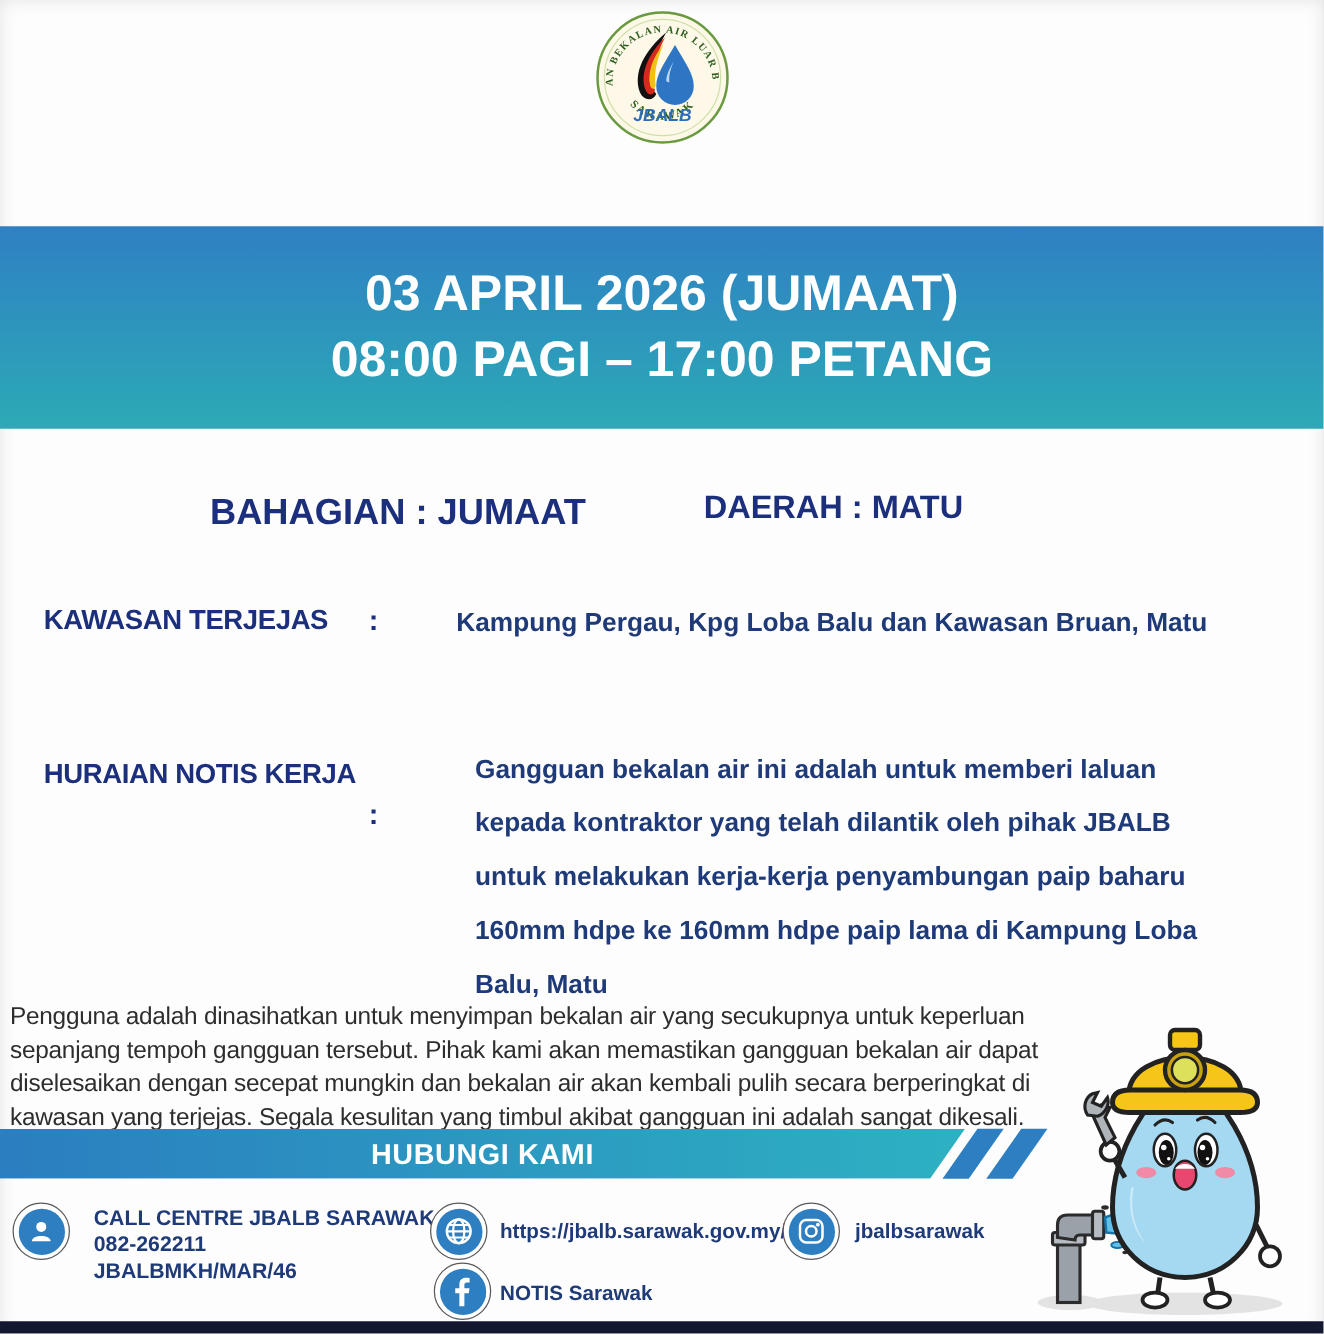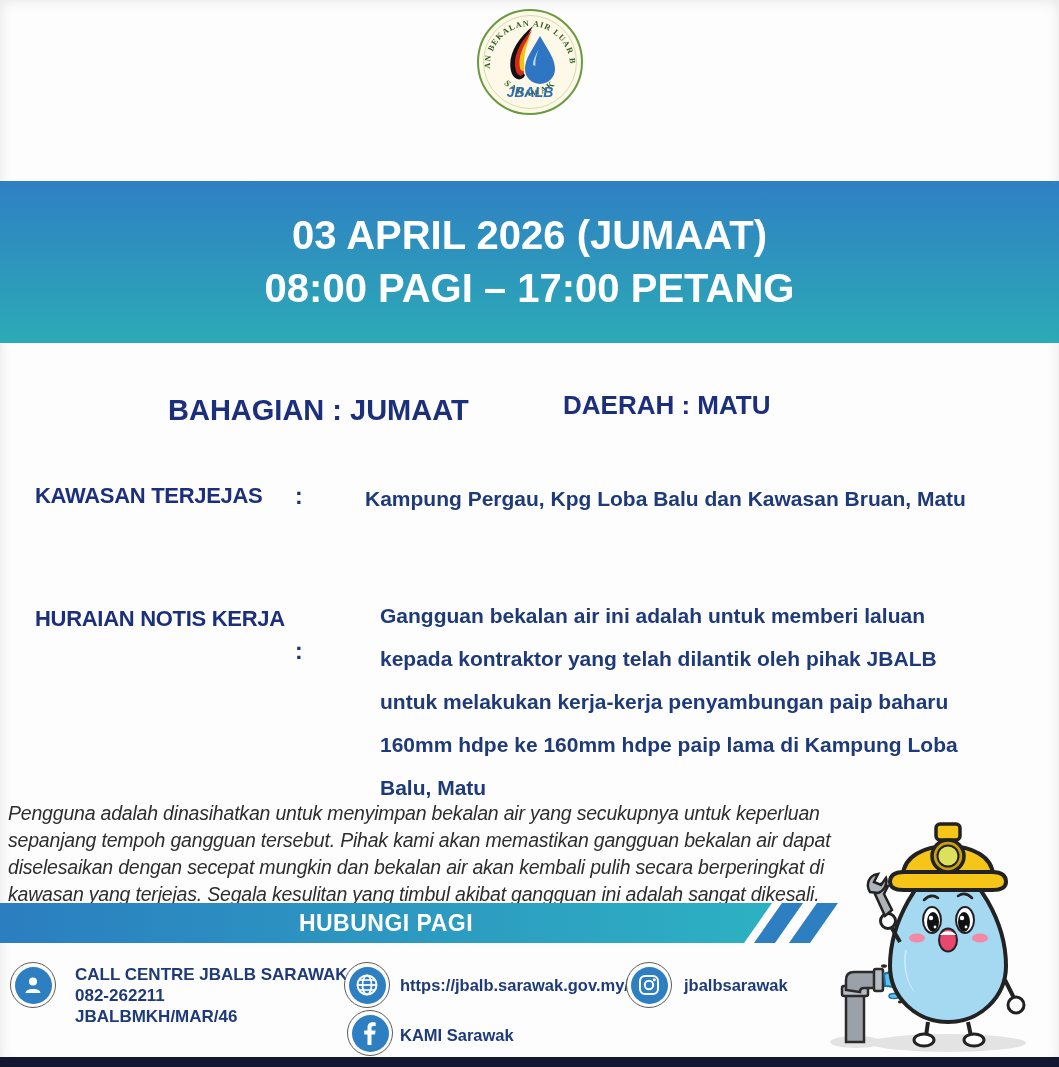--- a/index.html
+++ b/index.html
@@ -23,21 +23,21 @@
   .date-banner .line{color:#fff;font-size:40px;font-weight:800;letter-spacing:0;}
   
   .region-bahagian{position:absolute;left:168px;top:394px;font-size:29px;font-weight:800;color:#1b2f7d;}
   .region-daerah{position:absolute;left:563px;top:390px;font-size:26px;font-weight:800;color:#1b2f7d;}
   
   .lbl{position:absolute;font-size:22px;font-weight:800;color:#1b2f7d;letter-spacing:-.3px;}
   .colon{position:absolute;font-size:23px;font-weight:800;color:#1b2f7d;}
   .kawasan-value{position:absolute;left:365px;top:487px;font-size:21px;font-weight:700;color:#1e3a78;}
   .huraian-value{position:absolute;left:380px;top:594px;width:600px;font-size:21px;font-weight:700;color:#1e3a78;line-height:43px;}
   
-  .advisory{position:absolute;left:8px;top:800px;width:845px;font-size:19.5px;font-style:italic;color:#2d2d2d;line-height:27px;letter-spacing:-.2px;}
+  .advisory{position:absolute;left:8px;top:800px;width:845px;font-size:19.5px;color:#2d2d2d;line-height:27px;letter-spacing:-.2px;}
   
   .contact-banner{
     position:absolute;left:0;top:903px;width:800px;height:40px;
     background:linear-gradient(90deg,#2b7ec0 0%,#2db3c2 100%);
     clip-path:polygon(0 0,772px 0,744px 100%,0 100%);
   }
   .contact-banner .txt{
     position:absolute;left:0;top:0;width:772px;height:40px;line-height:40px;text-align:center;
     color:#fff;font-size:23px;font-weight:800;letter-spacing:.5px;
   }
@@ -103,21 +103,21 @@
   <div class="colon" style="left:295px;top:483px;">:</div>
   <div class="kawasan-value">Kampung Pergau, Kpg Loba Balu dan Kawasan Bruan, Matu</div>
 
   <div class="lbl" style="left:35px;top:606px;">HURAIAN NOTIS KERJA</div>
   <div class="colon" style="left:295px;top:638px;">:</div>
   <div class="huraian-value">Gangguan bekalan air ini adalah untuk memberi laluan kepada kontraktor yang telah dilantik oleh pihak JBALB untuk melakukan kerja-kerja penyambungan paip baharu 160mm hdpe ke 160mm hdpe paip lama di Kampung Loba Balu, Matu</div>
 
   <div class="advisory">Pengguna adalah dinasihatkan untuk menyimpan bekalan air yang secukupnya untuk keperluan sepanjang tempoh gangguan tersebut. Pihak kami akan memastikan gangguan bekalan air dapat diselesaikan dengan secepat mungkin dan bekalan air akan kembali pulih secara berperingkat di kawasan yang terjejas. Segala kesulitan yang timbul akibat gangguan ini adalah sangat dikesali.</div>
 
   <div class="contact-banner">
-    <div class="txt">HUBUNGI PAGI</div>
+    <div class="txt">HUBUNGI KAMI</div>
   </div>
   <div class="stripe s1"></div>
   <div class="stripe s2"></div>
 
   <div class="icon-ring" style="left:10px;top:962px;">
     <div class="icon-blue">
       <svg width="24" height="24" viewBox="0 0 24 24">
         <circle cx="12" cy="8.5" r="4" fill="#fff"></circle>
         <path d="M4.5 20 C4.5 14.5 19.5 14.5 19.5 20 Z" fill="#fff"></path>
       </svg>
@@ -142,21 +142,21 @@
   </div>
   <div class="contact-text web-text">https://jbalb.sarawak.gov.my/</div>
 
   <div class="icon-ring" style="left:347px;top:1010px;">
     <div class="icon-blue">
       <svg width="26" height="26" viewBox="0 0 26 26">
         <path d="M14.5 25 L14.5 14.5 L18 14.5 L18.6 10.5 L14.5 10.5 L14.5 8 C14.5 6.8 15 6 16.6 6 L18.7 6 L18.7 2.4 C18.3 2.3 17 2.2 15.6 2.2 C12.6 2.2 10.5 4 10.5 7.5 L10.5 10.5 L7.2 10.5 L7.2 14.5 L10.5 14.5 L10.5 25 Z" fill="#fff"></path>
       </svg>
     </div>
   </div>
-  <div class="contact-text fb-text">KAMI Sarawak</div>
+  <div class="contact-text fb-text">NOTIS Sarawak</div>
 
   <div class="icon-ring" style="left:626px;top:962px;">
     <div class="icon-blue">
       <svg width="24" height="24" viewBox="0 0 24 24">
         <rect x="3" y="3" width="18" height="18" rx="5" fill="none" stroke="#fff" stroke-width="2"></rect>
         <circle cx="12" cy="12" r="4.2" fill="none" stroke="#fff" stroke-width="2"></circle>
         <circle cx="17.3" cy="6.7" r="1.5" fill="#fff"></circle>
       </svg>
     </div>
   </div>

